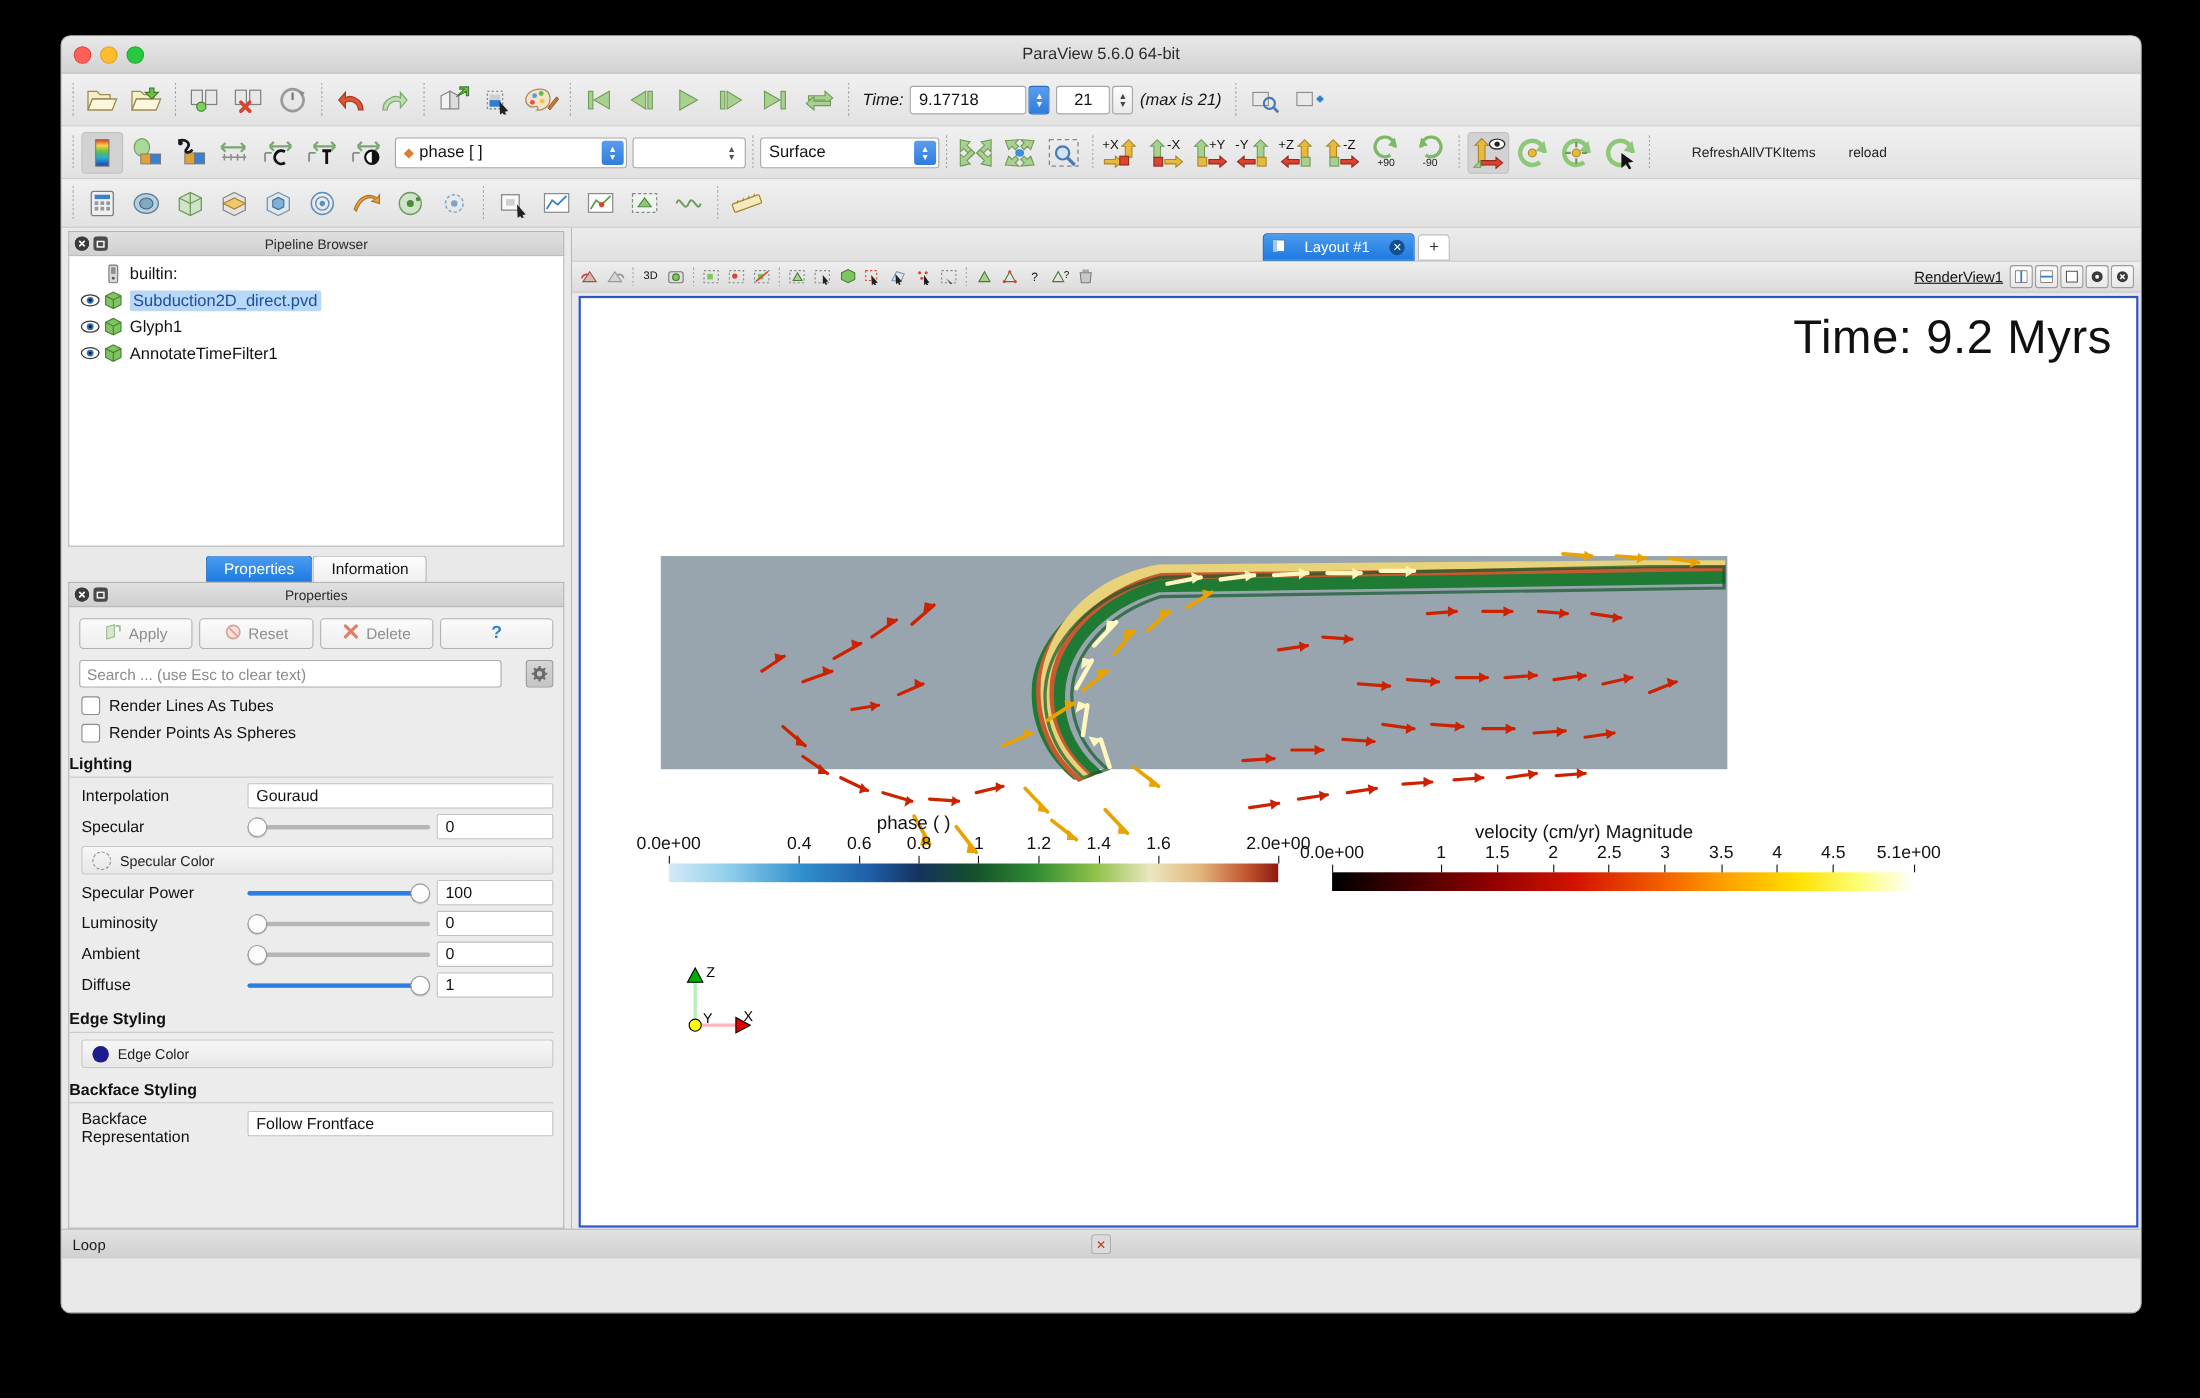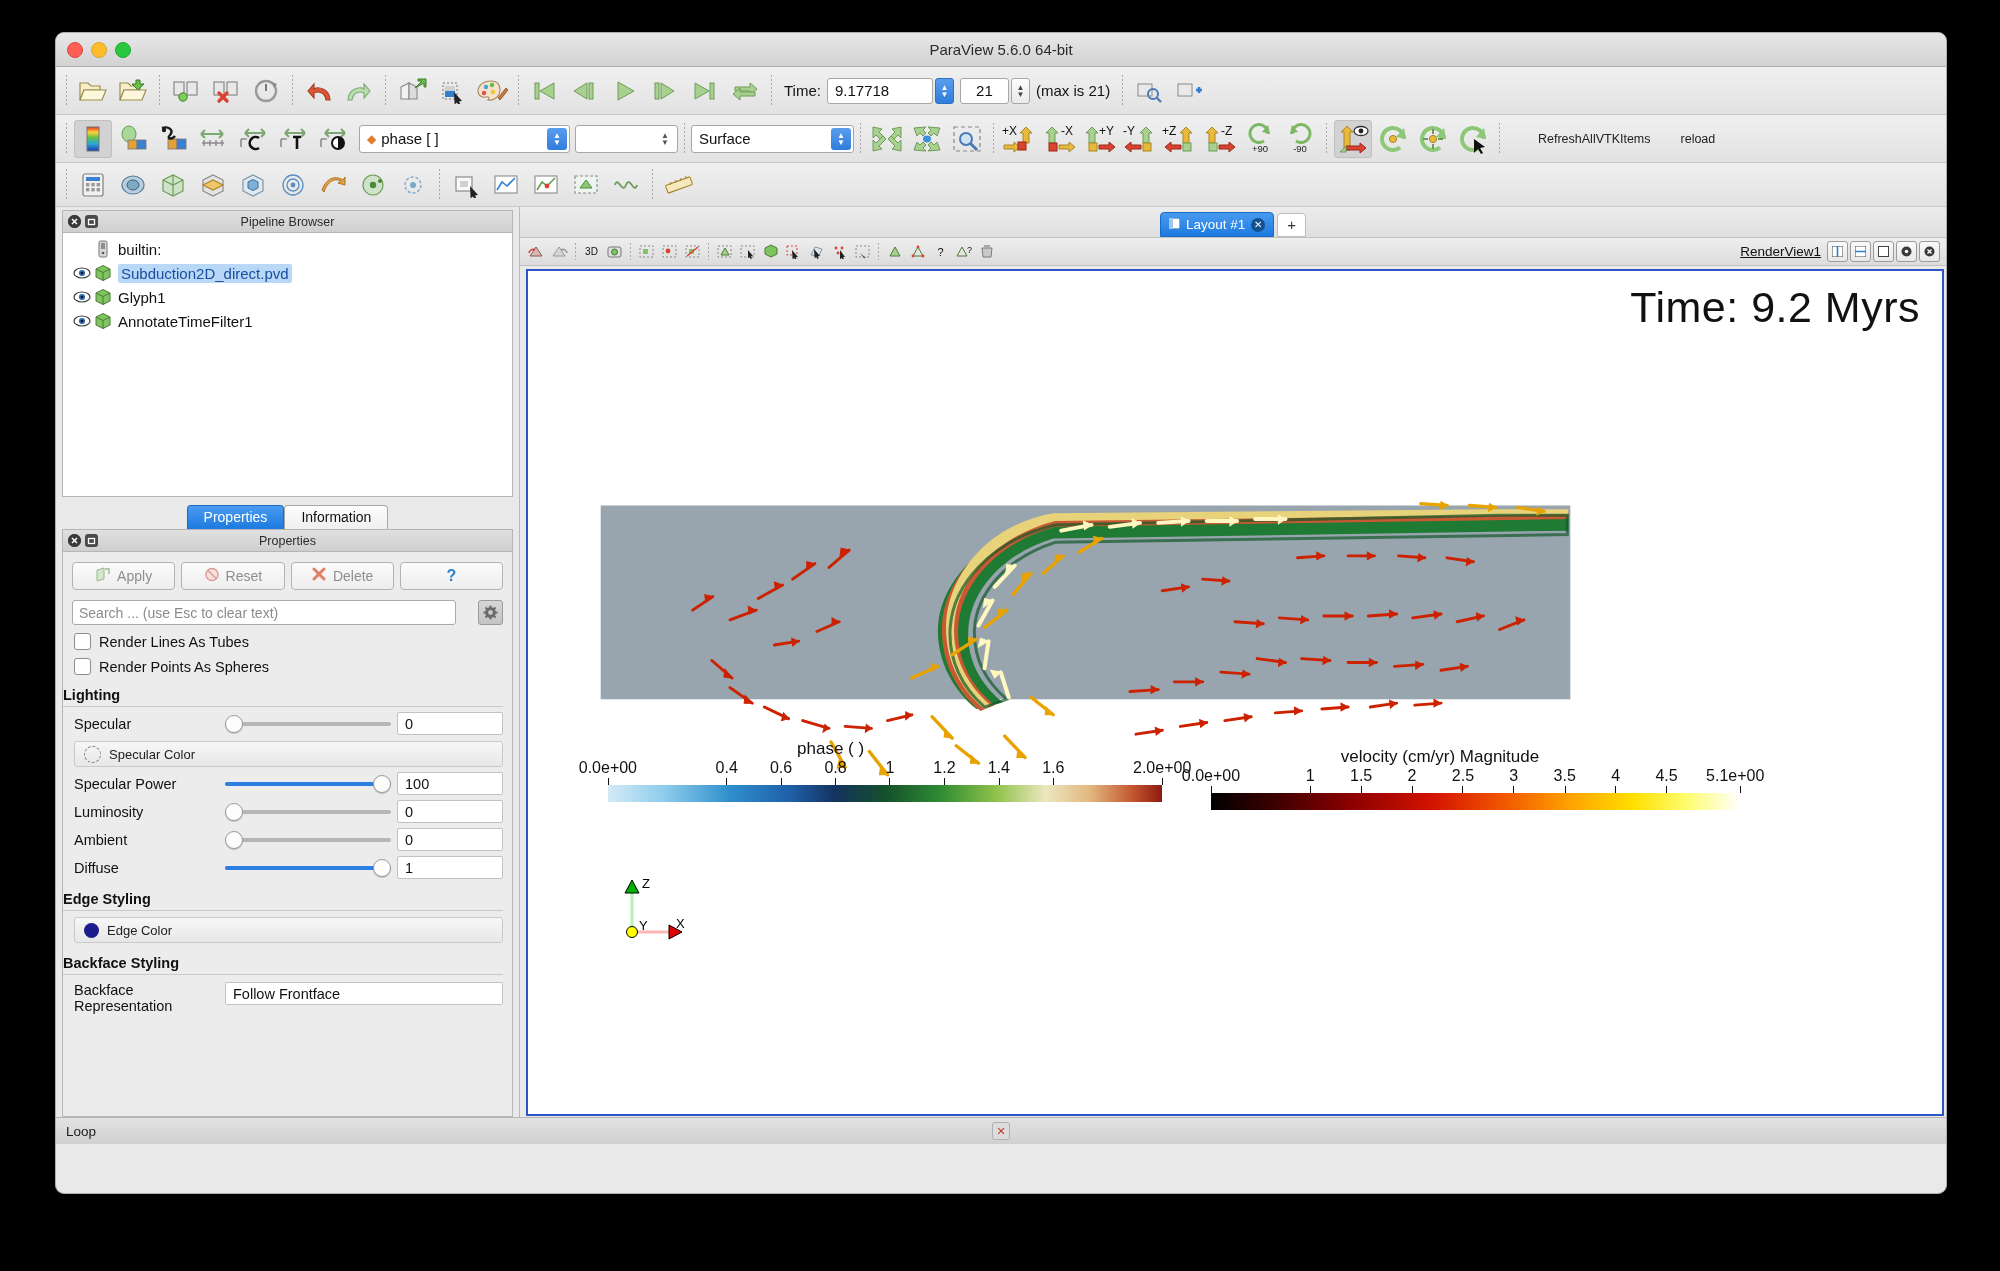--- a/index.html
+++ b/index.html
@@ -20,21 +20,21 @@
   .tbrow{display:flex;align-items:center;background:linear-gradient(#f0f0f0,#e2e2e2);
          border-bottom:1px solid #c8c8c8;height:47px;padding-left:4px;position:relative;}
   .tbrow.r3{height:43px;}
   .sep{width:1px;height:32px;margin:0 6px;
        background:repeating-linear-gradient(to bottom,#a8a8a8 0 2px,transparent 2px 4px);}
   .ticon{width:38px;height:38px;margin:0 1px;display:flex;align-items:center;justify-content:center;
          border-radius:4px;position:relative;}
   .ticon.on{background:#d2d2d2;box-shadow:inset 0 0 0 1px #c0c0c0;}
   .ticon svg{display:block;}
   .tlabel{font-size:12.5px;color:#222;padding:0 8px;white-space:nowrap;margin-left:24px;}
-  .tbtext{font-size:15px;color:#141414;margin:0 6px;}
+  .tbtext{font-size:15px;color:#141414;margin:0 6px;font-style:italic;}
   .txtfield{background:#fff;border:1px solid #a7a7a7;border-radius:3px;height:24px;
             font-size:15px;color:#111;display:flex;align-items:center;padding:0 7px;}
   .spin{width:17px;height:24px;background:linear-gradient(#fdfdfd,#eaeaea);border:1px solid #a7a7a7;
         border-radius:3px;display:flex;flex-direction:column;align-items:center;justify-content:center;
         font-size:8px;line-height:7px;color:#444;margin-left:2px;}
   .spin.blue{background:linear-gradient(#5a9ded,#2f7ddc);border-color:#2f6fc4;color:#fff;}
   .combo{background:#fff;border:1px solid #a7a7a7;border-radius:3px;height:26px;display:flex;
          align-items:center;padding:0 2px 0 7px;font-size:15px;color:#111;position:relative;}
   .combo .arrowbox{width:20px;height:22px;margin-left:auto;border-radius:3px;
          background:linear-gradient(#5a9ded,#2f7ddc);color:#fff;display:flex;flex-direction:column;
@@ -94,21 +94,21 @@
           font-size:14.5px;color:#111;display:flex;align-items:center;padding:0 7px;}
   .colorbtn{margin:6px 9px 0 11px;height:24px;border:1px solid #c9c9c9;border-radius:3px;
             background:linear-gradient(#f7f7f7,#e7e7e7);display:flex;align-items:center;
             gap:8px;padding-left:9px;font-size:13px;color:#222;}
   .cbdot{width:15px;height:15px;border-radius:50%;flex:none;}
   .cbdot.hollow{background:transparent;border:1px dashed #7a7a7a;}
   
   .rightcol{flex:1;display:flex;flex-direction:column;background:#e9e9e9;}
   .layoutbar{height:30px;display:flex;align-items:flex-end;justify-content:center;
              background:linear-gradient(#ececec,#e0e0e0);border-bottom:1px solid #c2c2c2;}
-  .ltab{display:flex;align-items:center;gap:6px;background:linear-gradient(#4a9bf0,#1d7ae0);
+  .ltab{display:flex;align-items:center;gap:18px;background:linear-gradient(#4a9bf0,#1d7ae0);
         color:#fff;font-size:13.5px;padding:4px 8px;border-radius:4px 4px 0 0;border:1px solid #1a6bc4;}
   .ltab .x{width:14px;height:14px;border-radius:50%;background:#12508f;display:flex;
            align-items:center;justify-content:center;font-size:10px;color:#fff;}
   .lplus{background:#fff;border:1px solid #bdbdbd;border-radius:4px 4px 0 0;font-size:15px;
          color:#333;padding:2px 9px 3px;margin-left:3px;}
   .viewtoolbar{height:27px;display:flex;align-items:center;background:linear-gradient(#eeeeee,#dcdcdc);
                border-bottom:1px solid #c2c2c2;padding-left:5px;}
   .vicon{width:21px;height:21px;margin:0 1px;display:flex;align-items:center;justify-content:center;}
   .vsep{width:1px;height:17px;margin:0 4px;
         background:repeating-linear-gradient(to bottom,#a8a8a8 0 2px,transparent 2px 4px);}
@@ -755,20 +755,24 @@
           <span class="ck"></span>
           <span>Render Lines As Tubes</span>
         </div>
         <div class="ckrow">
           <span class="ck"></span>
           <span>Render Points As Spheres</span>
         </div>
 
         <div class="grphdr">Lighting</div>
 
+        <div class="frow">
+          <div class="flabel">Interpolation</div>
+          <div class="finput">Gouraud</div>
+        </div>
 
         <div class="frow">
           <div class="flabel">Specular</div>
           <div class="slider">
             <span class="strack"></span>
               <span class="sfill" style="width:0%"></span>
             <span class="sknob" style="left:0%"></span>
           </div>
           <div class="svalue">0</div>
         </div>

